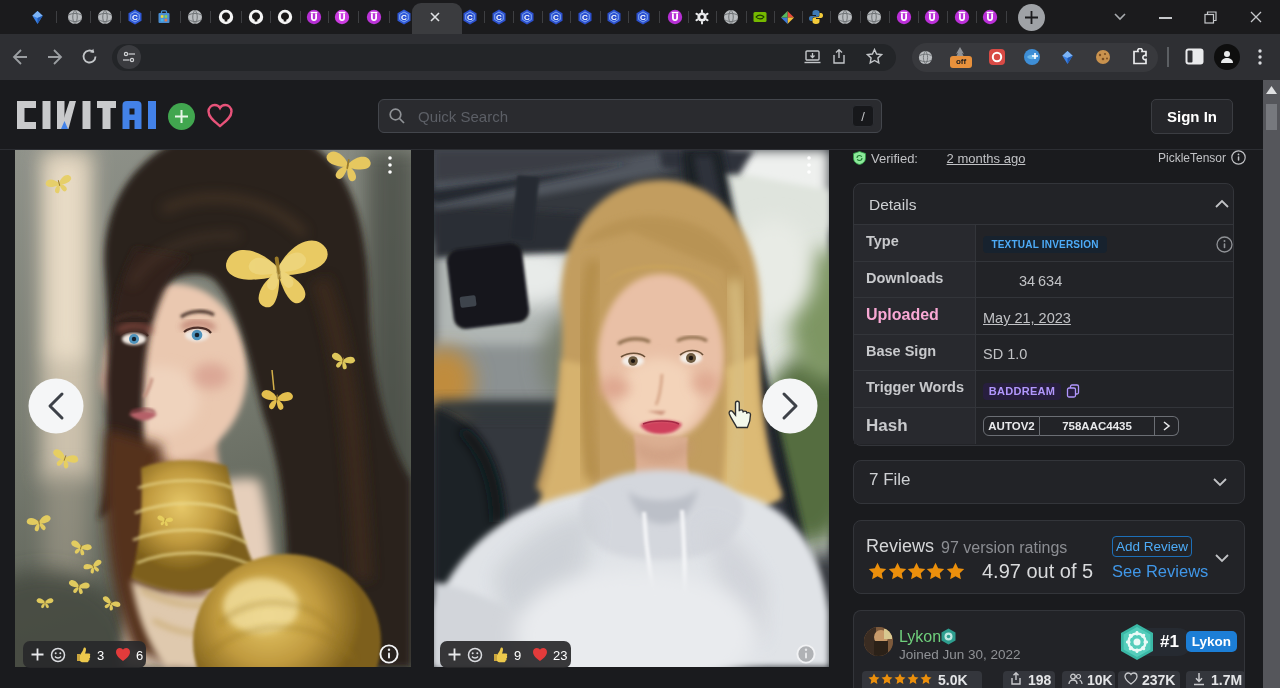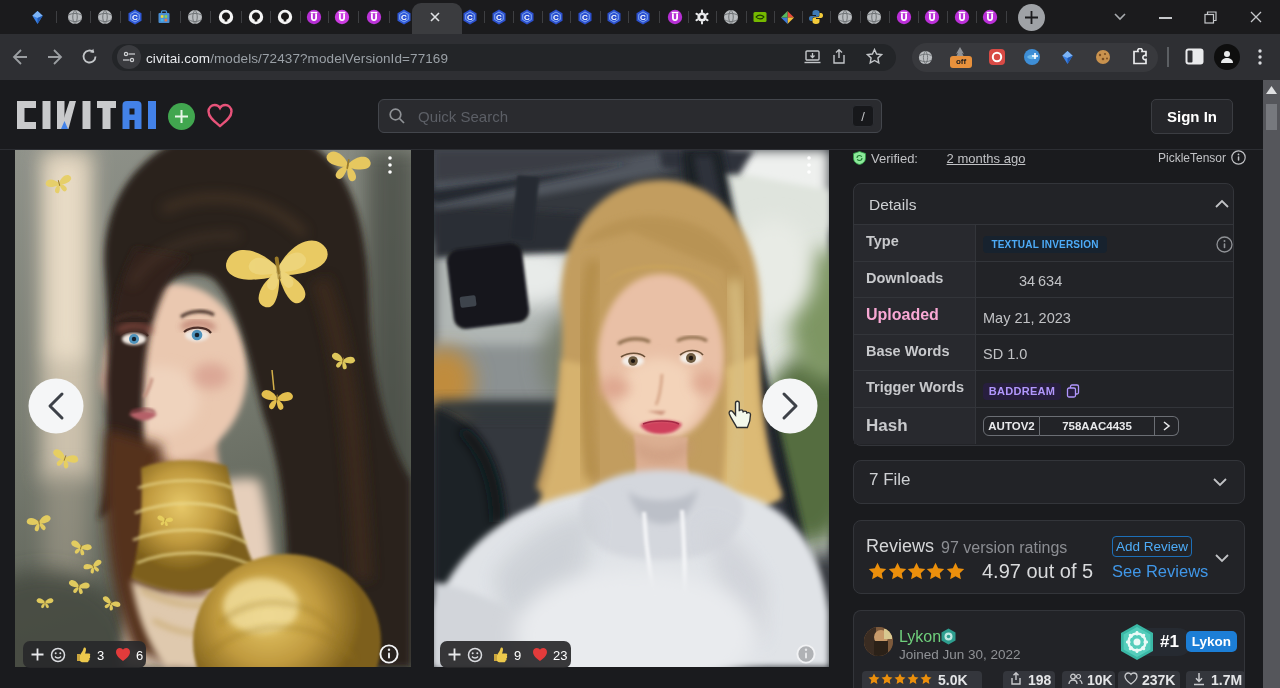--- a/index.html
+++ b/index.html
@@ -229,21 +229,20 @@
       <path d="M12.3 0.8 L13.2 4.8 L9.2 4.4 Z" fill="#c3c6c9"></path>
     </svg>
 <div class="abs" style="left:112px;top:44px;width:784px;height:27px;border-radius:14px;background:#232528;"></div>
 <div class="abs" style="left:117px;top:45px;width:24px;height:24px;border-radius:50%;background:#3a3b3f;"></div>
 <svg class="abs" style="left:122px;top:50px" width="14" height="14" viewBox="0 0 14 14">
       <circle cx="4" cy="4" r="1.6" fill="none" stroke="#d2d4d7" stroke-width="1.2"></circle>
       <path d="M6.5 4 H13" stroke="#d2d4d7" stroke-width="1.2"></path>
       <circle cx="10" cy="10" r="1.6" fill="none" stroke="#d2d4d7" stroke-width="1.2"></circle>
       <path d="M1 10 H7.5" stroke="#d2d4d7" stroke-width="1.2"></path>
     </svg>
-<div class="abs" style="left:146px;top:50.5px;font-size:13.5px;color:#9aa0a6;white-space:nowrap;letter-spacing:0.1px;"><span style="color:#e8eaed;">civitai.com</span>/models/72437?modelVersionId=77169</div>
 <svg class="abs" style="left:804px;top:49px" width="17" height="16" viewBox="0 0 17 16">
       <rect x="2" y="2" width="13" height="9" rx="1" fill="none" stroke="#c3c6c9" stroke-width="1.4"></rect>
       <path d="M0.5 13.5 H16.5" stroke="#c3c6c9" stroke-width="1.4"></path>
       <path d="M8.5 4 V8 M6.5 6.5 L8.5 8.6 L10.5 6.5" stroke="#c3c6c9" stroke-width="1.3" fill="none"></path>
     </svg>
 <svg class="abs" style="left:831px;top:49px" width="16" height="16" viewBox="0 0 16 16">
       <path d="M3 6 V14 H13 V6" fill="none" stroke="#c3c6c9" stroke-width="1.4"></path>
       <path d="M8 1 V9 M5 3.5 L8 0.8 L11 3.5" stroke="#c3c6c9" stroke-width="1.4" fill="none"></path>
     </svg>
 <svg class="abs" style="left:866px;top:48px" width="17" height="17" viewBox="0 0 17 17">
@@ -639,35 +638,35 @@
 <div class="abs" style="left:975px;top:224px;width:258px;height:37px;border-top:1px solid #33353a;border-left:1px solid #33353a;"></div>
 <div class="abs" style="left:866px;top:233px;font-size:14.5px;font-weight:bold;color:#c8c9cc;">Type</div>
 <div class="abs" style="left:854px;top:261px;width:121px;height:37px;background:#28292e;border-top:1px solid #33353a;"></div>
 <div class="abs" style="left:975px;top:261px;width:258px;height:37px;border-top:1px solid #33353a;border-left:1px solid #33353a;"></div>
 <div class="abs" style="left:866px;top:270px;font-size:14.5px;font-weight:bold;color:#c8c9cc;">Downloads</div>
 <div class="abs" style="left:854px;top:297px;width:121px;height:37px;background:#28292e;border-top:1px solid #33353a;"></div>
 <div class="abs" style="left:975px;top:297px;width:258px;height:37px;border-top:1px solid #33353a;border-left:1px solid #33353a;"></div>
 <div class="abs" style="left:866px;top:306px;font-size:16px;font-weight:bold;color:#f9a8d4;">Uploaded</div>
 <div class="abs" style="left:854px;top:334px;width:121px;height:37px;background:#28292e;border-top:1px solid #33353a;"></div>
 <div class="abs" style="left:975px;top:334px;width:258px;height:37px;border-top:1px solid #33353a;border-left:1px solid #33353a;"></div>
-<div class="abs" style="left:866px;top:343px;font-size:14.5px;font-weight:bold;color:#c8c9cc;">Base Words</div>
+<div class="abs" style="left:866px;top:343px;font-size:14.5px;font-weight:bold;color:#c8c9cc;">Base Sign</div>
 <div class="abs" style="left:854px;top:370px;width:121px;height:37px;background:#28292e;border-top:1px solid #33353a;"></div>
 <div class="abs" style="left:975px;top:370px;width:258px;height:37px;border-top:1px solid #33353a;border-left:1px solid #33353a;"></div>
 <div class="abs" style="left:866px;top:379px;font-size:14.5px;font-weight:bold;color:#c8c9cc;">Trigger Words</div>
 <div class="abs" style="left:854px;top:407px;width:121px;height:37px;background:#28292e;border-top:1px solid #33353a;"></div>
 <div class="abs" style="left:975px;top:407px;width:258px;height:37px;border-top:1px solid #33353a;border-left:1px solid #33353a;"></div>
 <div class="abs" style="left:866px;top:416px;font-size:17px;font-weight:bold;color:#c8c9cc;">Hash</div>
 <div class="abs" style="left:983px;top:236px;width:124px;height:17px;border-radius:4px;background:#17222e;color:#4dabf7;font-size:10px;font-weight:bold;text-align:center;line-height:17px;letter-spacing:0.2px;">TEXTUAL INVERSION</div>
 <svg class="abs" style="left:1216px;top:236px" width="17" height="17" viewBox="0 0 17 17">
       <circle cx="8.5" cy="8.5" r="7.5" fill="none" stroke="#909296" stroke-width="1.3"></circle>
       <rect x="7.7" y="7.2" width="1.6" height="5" rx="0.8" fill="#909296"></rect>
       <circle cx="8.5" cy="5" r="1" fill="#909296"></circle>
     </svg>
 <div class="abs" style="left:983px;top:273px;font-size:14.5px;color:#c1c2c5;margin-left:36px;">34 634</div>
-<div class="abs" style="left:983px;top:310px;font-size:14.5px;color:#c1c2c5;">May 21, 2023</div>
+<div class="abs" style="left:983px;top:310px;font-size:14.5px;color:#c1c2c5;text-decoration:underline;">May 21, 2023</div>
 <div class="abs" style="left:983px;top:346px;font-size:14.5px;color:#c1c2c5;">SD 1.0</div>
 <div class="abs" style="left:983px;top:383px;width:78px;height:17px;border-radius:4px;background:#271e3e;color:#b197fc;font-size:11px;font-weight:bold;text-align:center;line-height:17px;letter-spacing:0.3px;">BADDREAM</div>
 <svg class="abs" style="left:1066px;top:384px" width="14" height="14" viewBox="0 0 14 14">
       <rect x="4.5" y="1" width="8" height="9" rx="1.5" fill="none" stroke="#b197fc" stroke-width="1.3"></rect>
       <rect x="1.5" y="4" width="8" height="9" rx="1.5" fill="#271e3e" stroke="#b197fc" stroke-width="1.3"></rect>
     </svg>
 <div class="abs" style="left:983px;top:416px;width:57px;height:20px;border:1px solid #6b6e74;border-radius:6px 0 0 6px;color:#e8e9eb;font-size:11.5px;font-weight:bold;text-align:center;line-height:19px;">AUTOV2</div>
 <div class="abs" style="left:1040px;top:416px;width:115px;height:20px;border:1px solid #6b6e74;border-left:none;color:#e8e9eb;font-size:11.5px;font-weight:bold;text-align:center;line-height:19px;">758AAC4435</div>
 <div class="abs" style="left:1155px;top:416px;width:24px;height:20px;border:1px solid #6b6e74;border-left:none;border-radius:0 6px 6px 0;"></div>
 <svg class="abs" style="left:1162px;top:421px" width="9" height="10">

